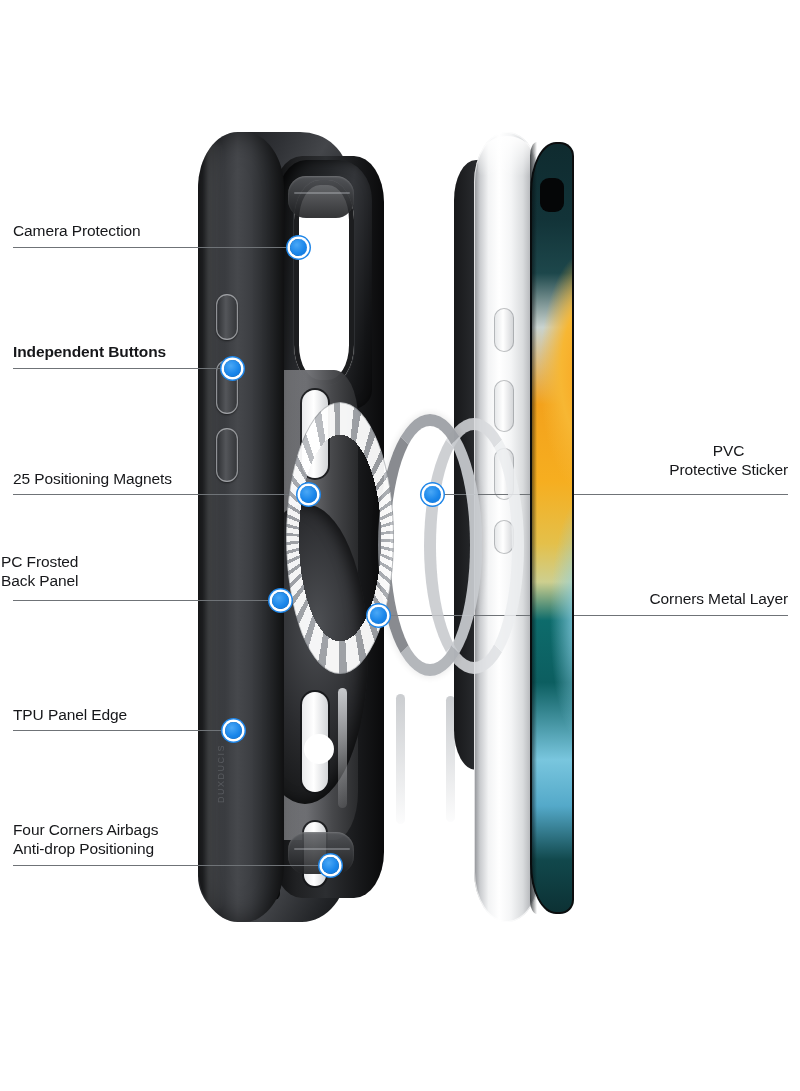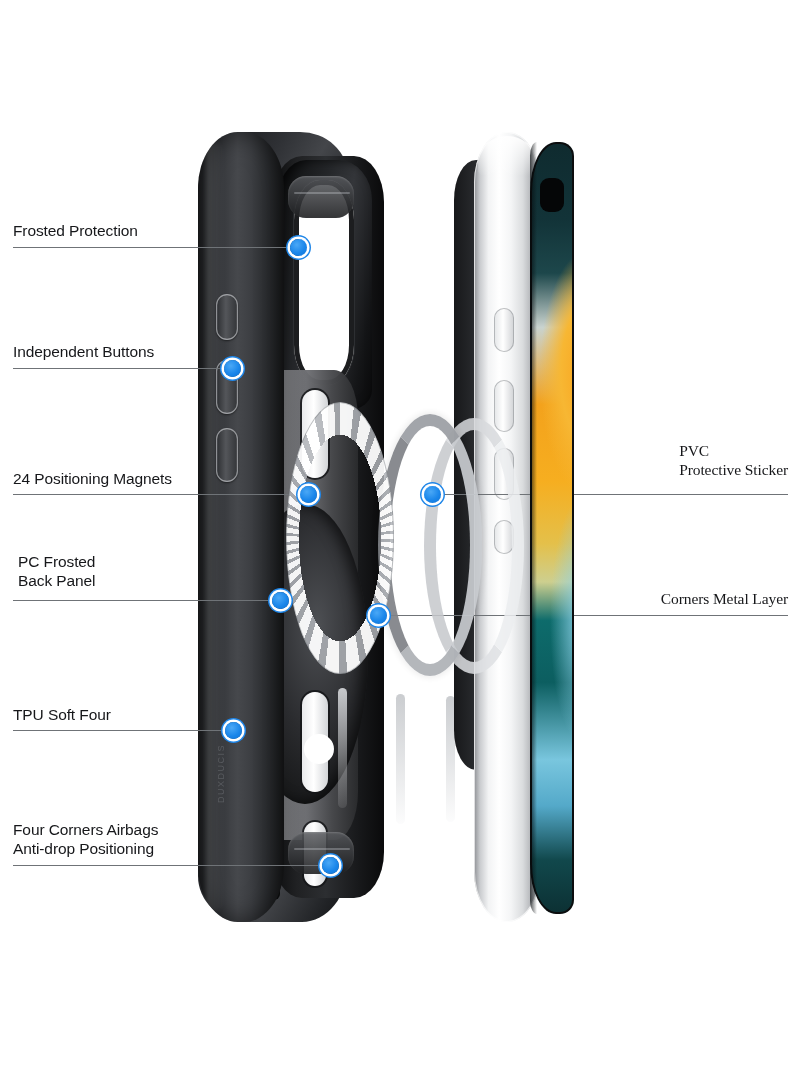--- a/index.html
+++ b/index.html
@@ -18,21 +18,21 @@
   .callout-label {
     position:absolute;
     font-size:15.5px;
     line-height:19px;
     letter-spacing:-0.1px;
     color:#16171a;
     white-space:pre-line;
     font-weight:400;
   }
   .callout-label.left  { text-align:left; }
-  .callout-label.right { text-align:left;font-family:Liberation Serif, serif; }
+  .callout-label.right { text-align:center; }
 
   .callout-line {
     position:absolute;
     height:1px;
     background:#6f7377;
   }
   .callout-dot {
     position:absolute;
     width:17px; height:17px;
     margin-left:-8.5px; margin-top:-8.5px;
@@ -330,34 +330,34 @@
     <div class="phone-btn b1"></div>
     <div class="phone-btn b2"></div>
     <div class="phone-btn b3"></div>
     <div class="phone-btn b4"></div>
     <div class="phone-screen"></div>
     <div class="screen-edge-dark"></div>
     <div class="screen-notch"></div>
   </div>
 
   <div id="callout-layer">
-      <div class="callout-label left" style="top: 221px; left: 13px;">Frosted Protection</div>
+      <div class="callout-label left" style="top: 221px; left: 13px;">Camera Protection</div>
       <div class="callout-line" style="top: 247px; width: 285px; left: 13px;"></div>
       <div class="callout-dot ring" style="left: 298px; top: 247px;"></div>
-      <div class="callout-label left" style="top: 342px; left: 13px;">Independent Buttons</div>
+      <div class="callout-label left" style="top: 342px; left: 13px; font-weight: bold;">Independent Buttons</div>
       <div class="callout-line" style="top: 368px; width: 219px; left: 13px;"></div>
       <div class="callout-dot ring" style="left: 232px; top: 368px;"></div>
-      <div class="callout-label left" style="top: 469px; left: 13px;">24 Positioning Magnets</div>
+      <div class="callout-label left" style="top: 469px; left: 13px;">25 Positioning Magnets</div>
       <div class="callout-line" style="top: 494px; width: 295px; left: 13px;"></div>
       <div class="callout-dot ring" style="left: 308px; top: 494px;"></div>
-      <div class="callout-label left" style="top: 552px; left: 18px;">PC Frosted
+      <div class="callout-label left" style="top: 552px; left: 1px;">PC Frosted
 Back Panel</div>
       <div class="callout-line" style="top: 600px; width: 267px; left: 13px;"></div>
       <div class="callout-dot ring" style="left: 280px; top: 600px;"></div>
-      <div class="callout-label left" style="top: 705px; left: 13px;">TPU Soft Four</div>
+      <div class="callout-label left" style="top: 705px; left: 13px;">TPU Panel Edge</div>
       <div class="callout-line" style="top: 730px; width: 220px; left: 13px;"></div>
       <div class="callout-dot ring" style="left: 233px; top: 730px;"></div>
       <div class="callout-label left" style="top: 820px; left: 13px;">Four Corners Airbags
 Anti-drop Positioning</div>
       <div class="callout-line" style="top: 865px; width: 317px; left: 13px;"></div>
       <div class="callout-dot ring" style="left: 330px; top: 865px;"></div>
       <div class="callout-label right" style="top: 441px; right: 12px;">PVC
 Protective Sticker</div>
       <div class="callout-line" style="top: 494px; width: 356px; left: 432px;"></div>
       <div class="callout-dot ring" style="left: 432px; top: 494px;"></div>

